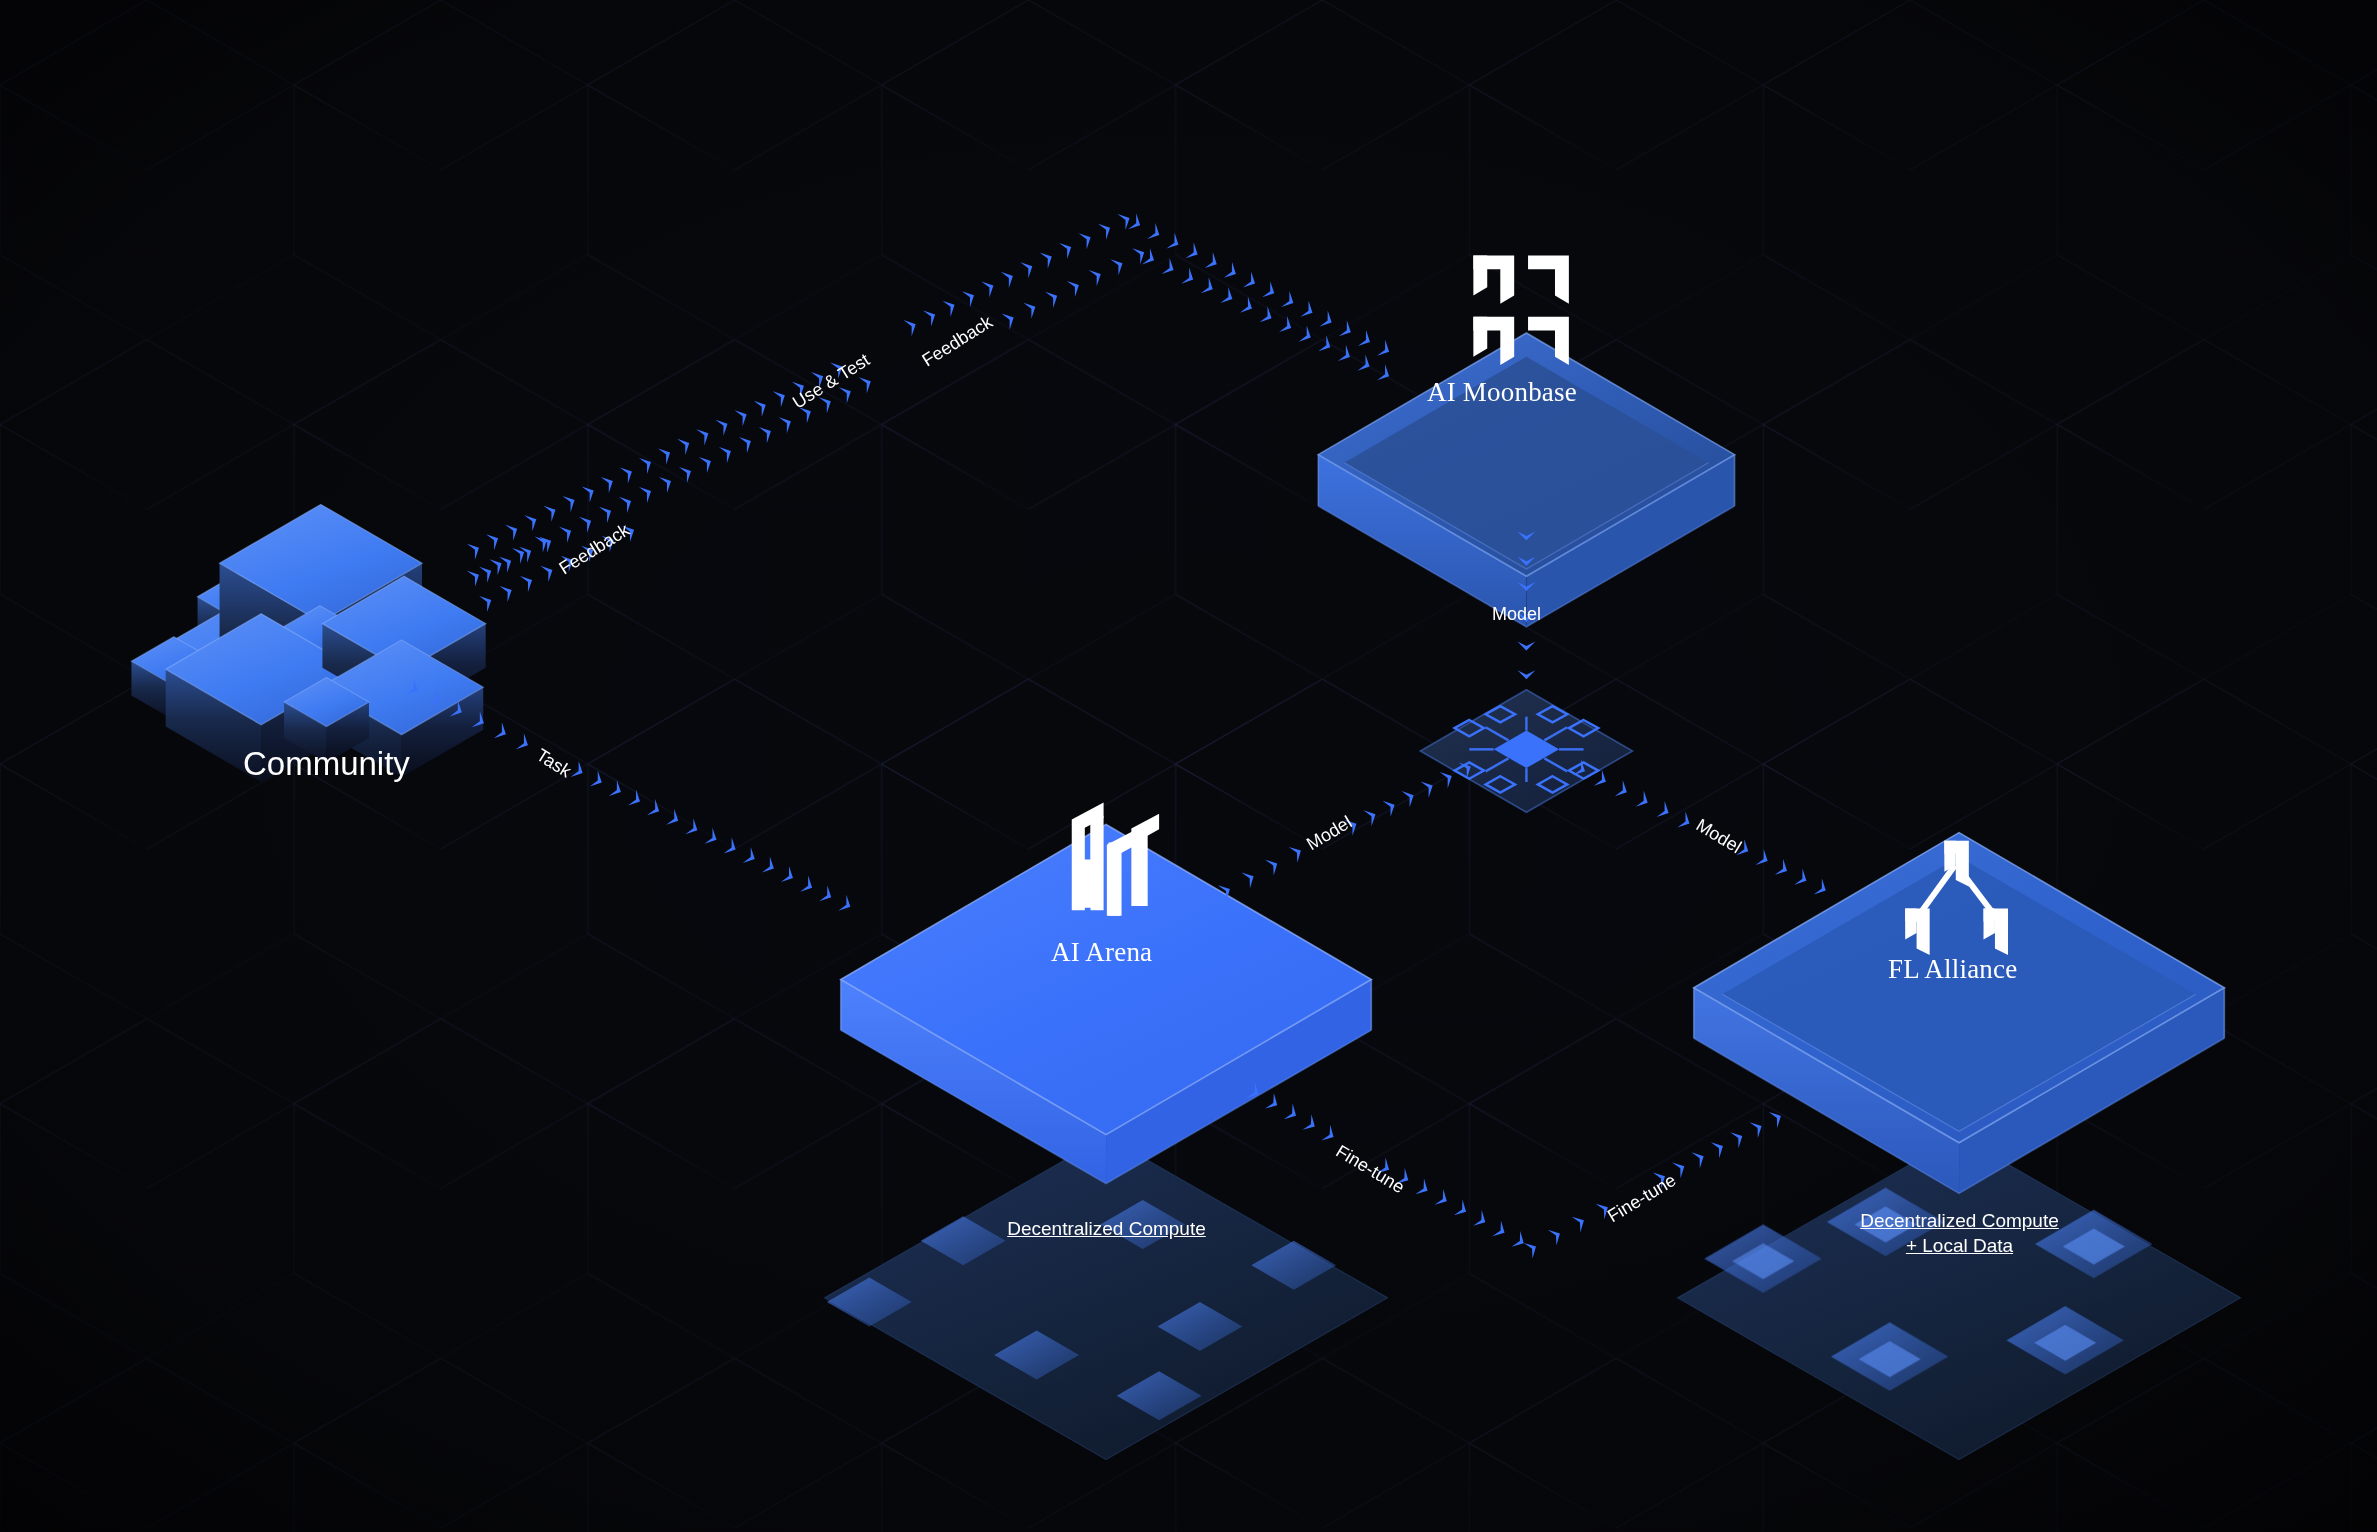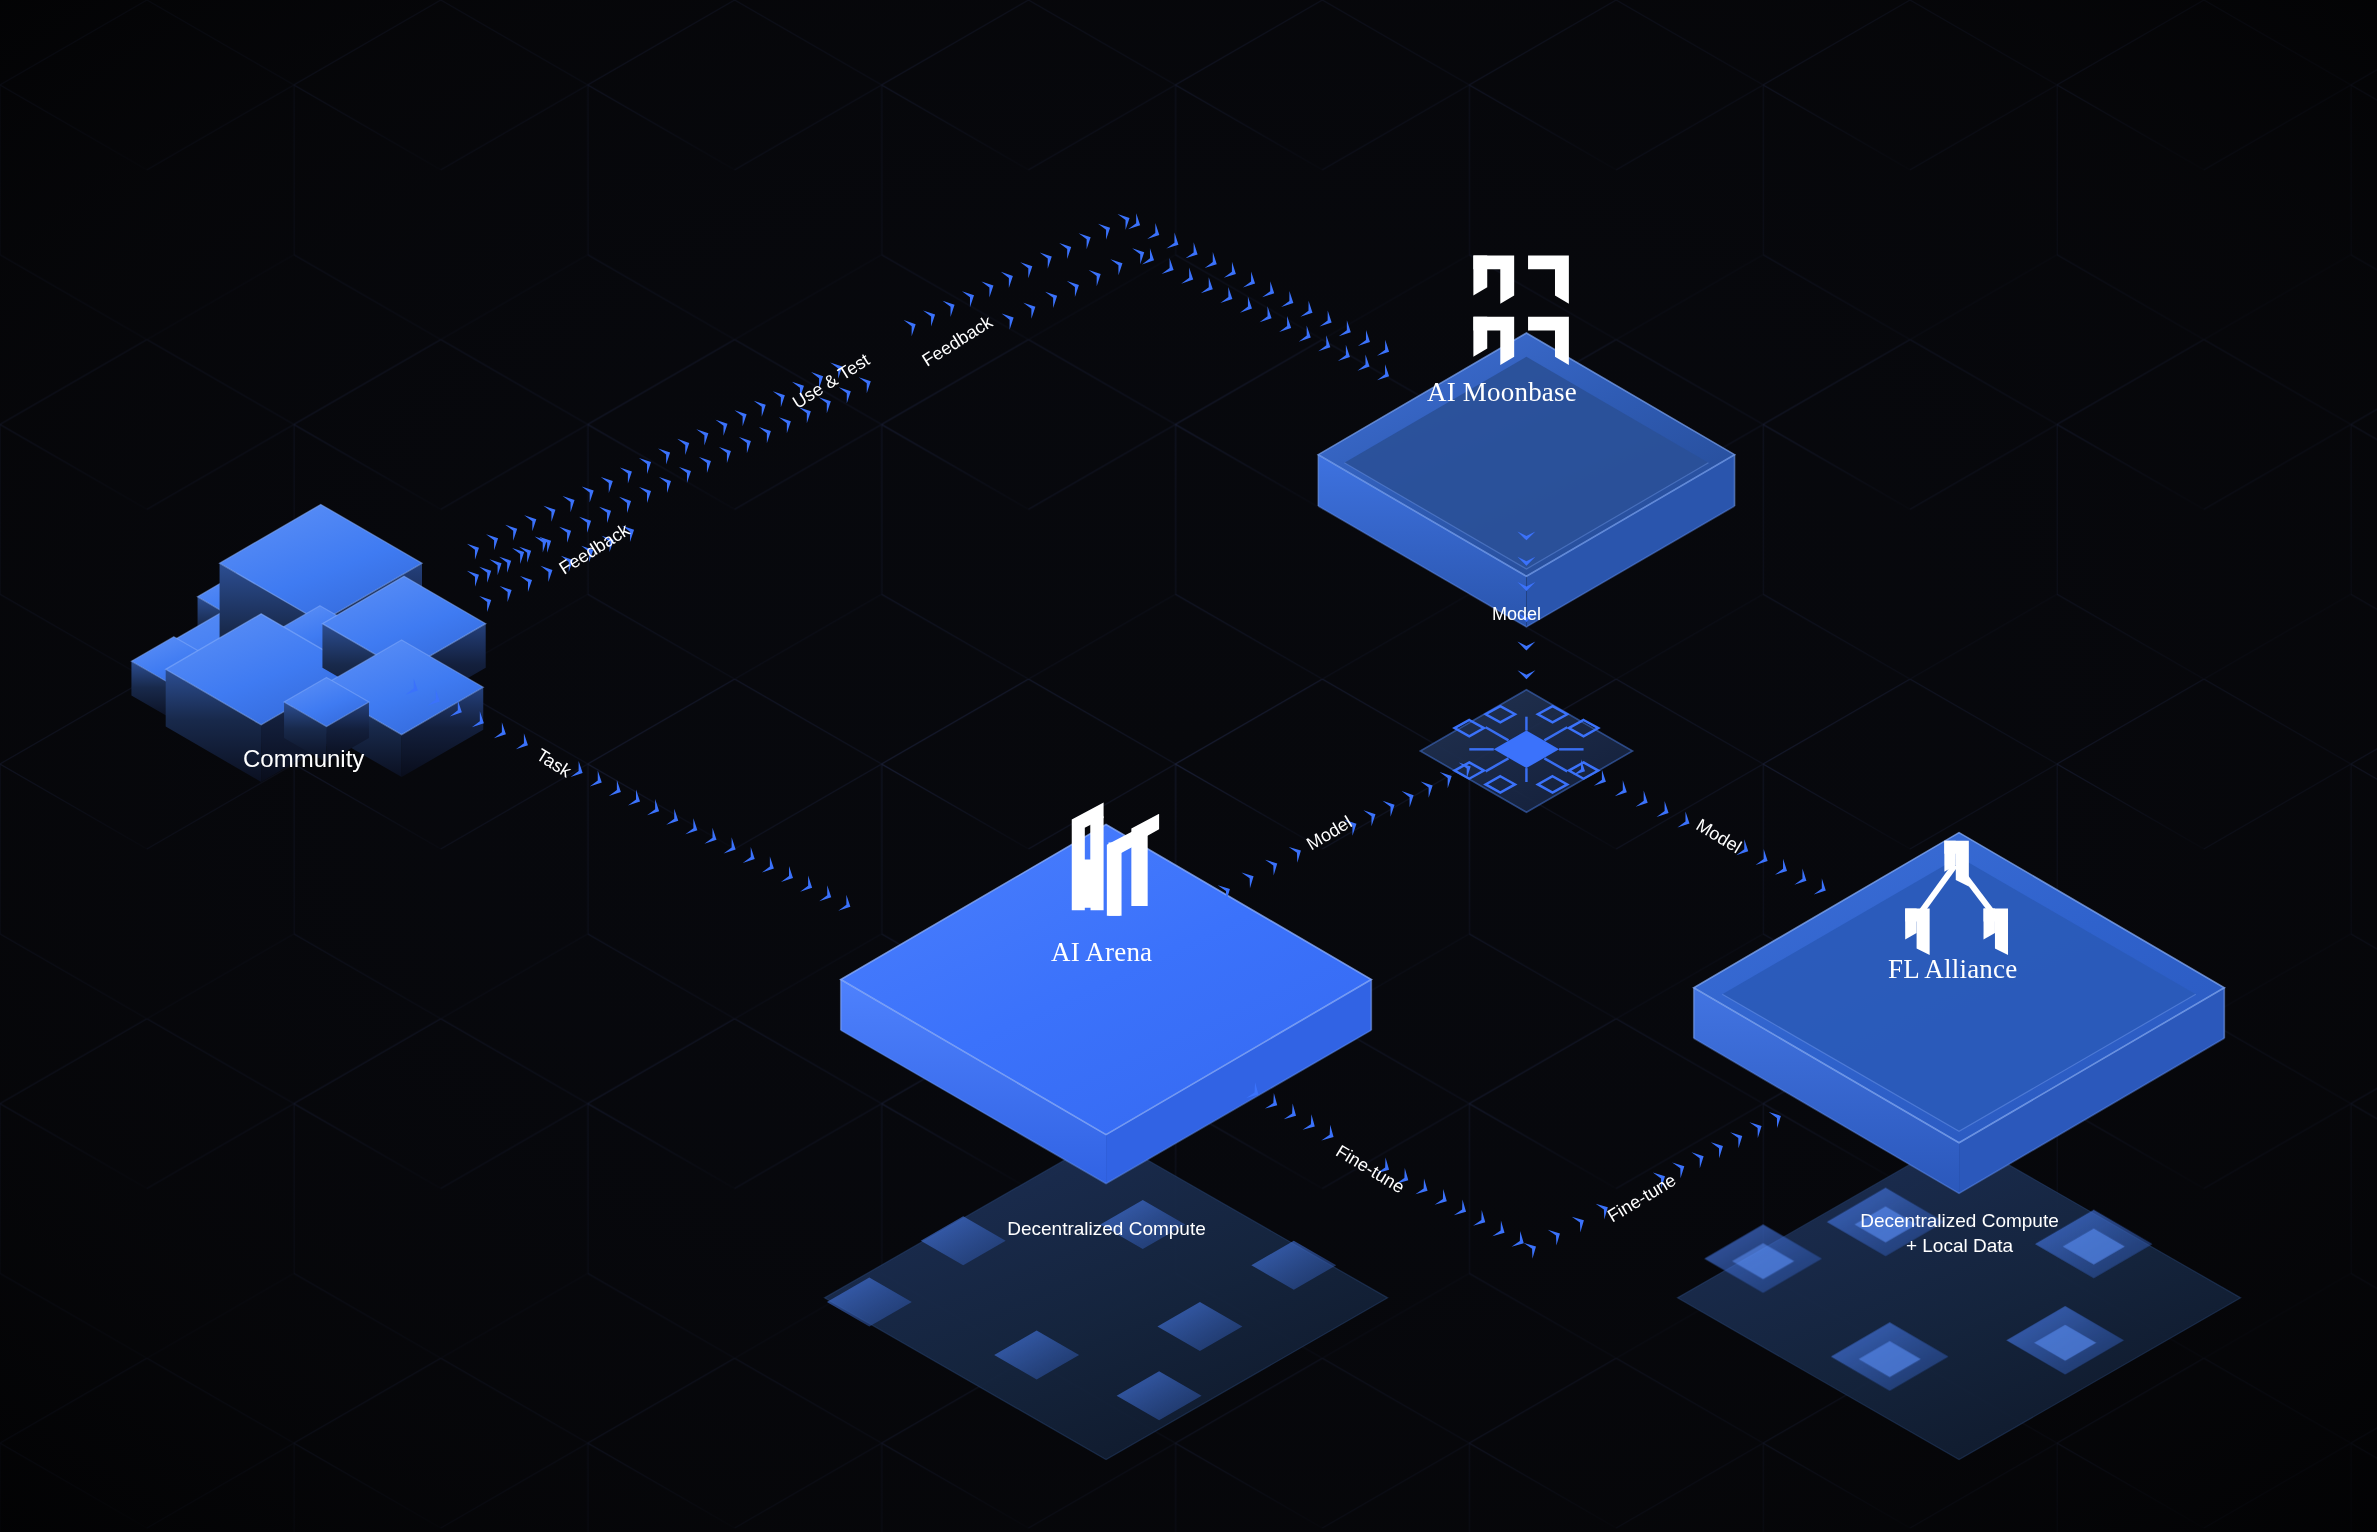--- a/index.html
+++ b/index.html
@@ -16,23 +16,23 @@
   #bg{position:absolute;inset:0;}
   #scene{position:absolute;inset:0;}
   .lbl{
     position:absolute;
     color:#ffffff;
     white-space:pre;
     pointer-events:none;
     transform-origin:50% 50%;
   }
   .node-title{font-size:27px;letter-spacing:0.2px;font-family:Liberation Serif, serif;}
-  .community-title{font-size:24px;}
+  .community-title{font-size:33px;}
   .edge-lbl{font-size:18px;font-weight:400;}
-  .plat-lbl{font-size:19px;text-align:center;line-height:1.32;}
+  .plat-lbl{font-size:19px;text-align:center;line-height:1.32;text-decoration:underline;}
 </style>
 </head>
 <body>
 
 <div id="stage">
 
   <svg id="bg" viewBox="0 0 2912 1877">
     <defs>
       <linearGradient id="gridFade" x1="0" y1="0" x2="1" y2="1">
         <stop offset="0%" stop-color="#2b3560" stop-opacity="0.85"></stop>

